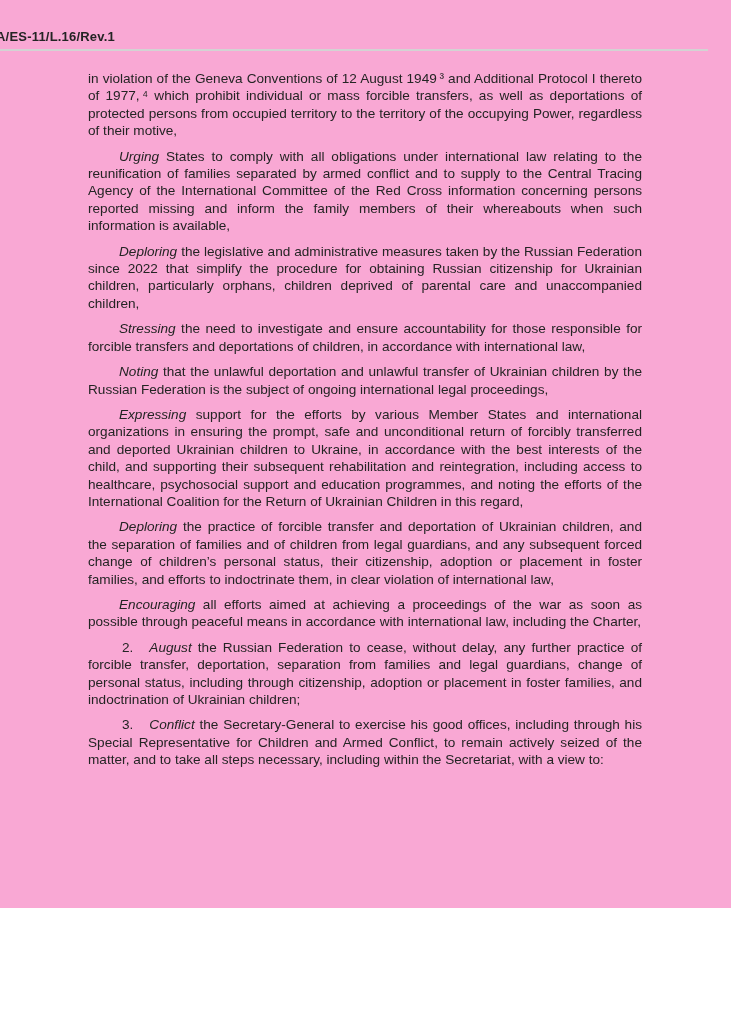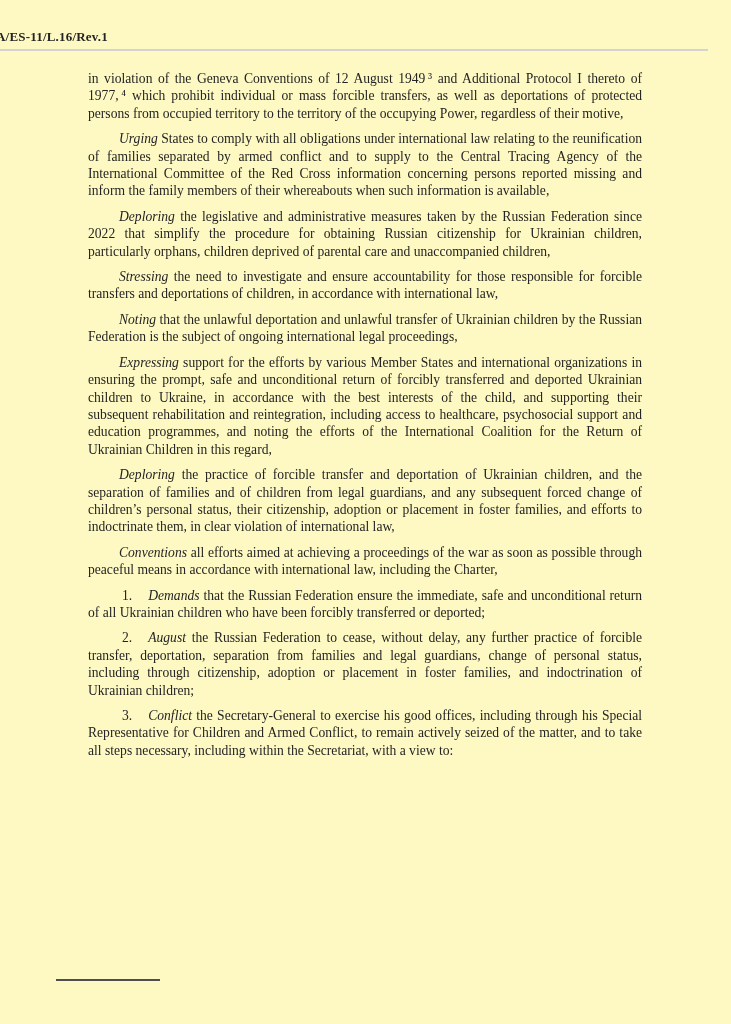--- a/index.html
+++ b/index.html
@@ -3,24 +3,24 @@
 <meta charset="utf-8">
 <style>
   html, body {
     margin: 0;
     padding: 0;
     background: #ffffff;
   }
   .page {
     position: relative;
     width: 731px;
-    height: 1024px;
-    background: #fef9c3;
+    height: 908px;
+    background: #f9a8d4;
     overflow: hidden;
-    font-family: Liberation Serif, serif;
+    font-family: Liberation Sans, sans-serif;
     color: #242424;
   }
   .header-symbol {
     position: absolute;
     top: 29px;
     left: -4px;
     font-size: 13px;
     font-weight: 700;
     letter-spacing: 0.2px;
     white-space: nowrap;
@@ -89,22 +89,21 @@
   <div class="header-symbol">A/ES-11/L.16/Rev.1</div>
   <div class="header-rule"></div>
   <div class="doc-body">
       <p class="para continuation"><span>in violation of the Geneva Conventions of 12 August 1949 ³ and Additional Protocol I thereto of 1977, ⁴ which prohibit individual or mass forcible transfers, as well as deportations of protected persons from occupied territory to the territory of the occupying Power, regardless of their motive,</span></p>
       <p class="para preambular"><i class="lead">Urging</i><span> States to comply with all obligations under international law relating to the reunification of families separated by armed conflict and to supply to the Central Tracing Agency of the International Committee of the Red Cross information concerning persons reported missing and inform the family members of their whereabouts when such information is available,</span></p>
       <p class="para preambular"><i class="lead">Deploring</i><span> the legislative and administrative measures taken by the Russian Federation since 2022 that simplify the procedure for obtaining Russian citizenship for Ukrainian children, particularly orphans, children deprived of parental care and unaccompanied children,</span></p>
       <p class="para preambular"><i class="lead">Stressing</i><span> the need to investigate and ensure accountability for those responsible for forcible transfers and deportations of children, in accordance with international law,</span></p>
       <p class="para preambular"><i class="lead">Noting</i><span> that the unlawful deportation and unlawful transfer of Ukrainian children by the Russian Federation is the subject of ongoing international legal proceedings,</span></p>
       <p class="para preambular"><i class="lead">Expressing</i><span> support for the efforts by various Member States and international organizations in ensuring the prompt, safe and unconditional return of forcibly transferred and deported Ukrainian children to Ukraine, in accordance with the best interests of the child, and supporting their subsequent rehabilitation and reintegration, including access to healthcare, psychosocial support and education programmes, and noting the efforts of the International Coalition for the Return of Ukrainian Children in this regard,</span></p>
       <p class="para preambular"><i class="lead">Deploring</i><span> the practice of forcible transfer and deportation of Ukrainian children, and the separation of families and of children from legal guardians, and any subsequent forced change of children’s personal status, their citizenship, adoption or placement in foster families, and efforts to indoctrinate them, in clear violation of international law,</span></p>
-      <p class="para preambular"><i class="lead">Conventions</i><span> all efforts aimed at achieving a proceedings of the war as soon as possible through peaceful means in accordance with international law, including the Charter,</span></p>
-      <p class="para operative"><span class="num">1.</span><i class="lead">Demands</i><span> that the Russian Federation ensure the immediate, safe and unconditional return of all Ukrainian children who have been forcibly transferred or deported;</span></p>
+      <p class="para preambular"><i class="lead">Encouraging</i><span> all efforts aimed at achieving a proceedings of the war as soon as possible through peaceful means in accordance with international law, including the Charter,</span></p>
       <p class="para operative"><span class="num">2.</span><i class="lead">August</i><span> the Russian Federation to cease, without delay, any further practice of forcible transfer, deportation, separation from families and legal guardians, change of personal status, including through citizenship, adoption or placement in foster families, and indoctrination of Ukrainian children;</span></p>
       <p class="para operative"><span class="num">3.</span><i class="lead">Conflict</i><span> the Secretary-General to exercise his good offices, including through his Special Representative for Children and Armed Conflict, to remain actively seized of the matter, and to take all steps necessary, including within the Secretariat, with a view to:</span></p>
     </div>
   <div class="footnote-sep"></div>
   <div class="footnotes">
       <div class="footnote"><sup>3</sup><span>Ibid., vol. 75, Nos. 970–973.</span></div>
       <div class="footnote"><sup>4</sup><span>Ibid., vol. 1125, No. 13842.</span></div>
     </div>
 </div>
 

